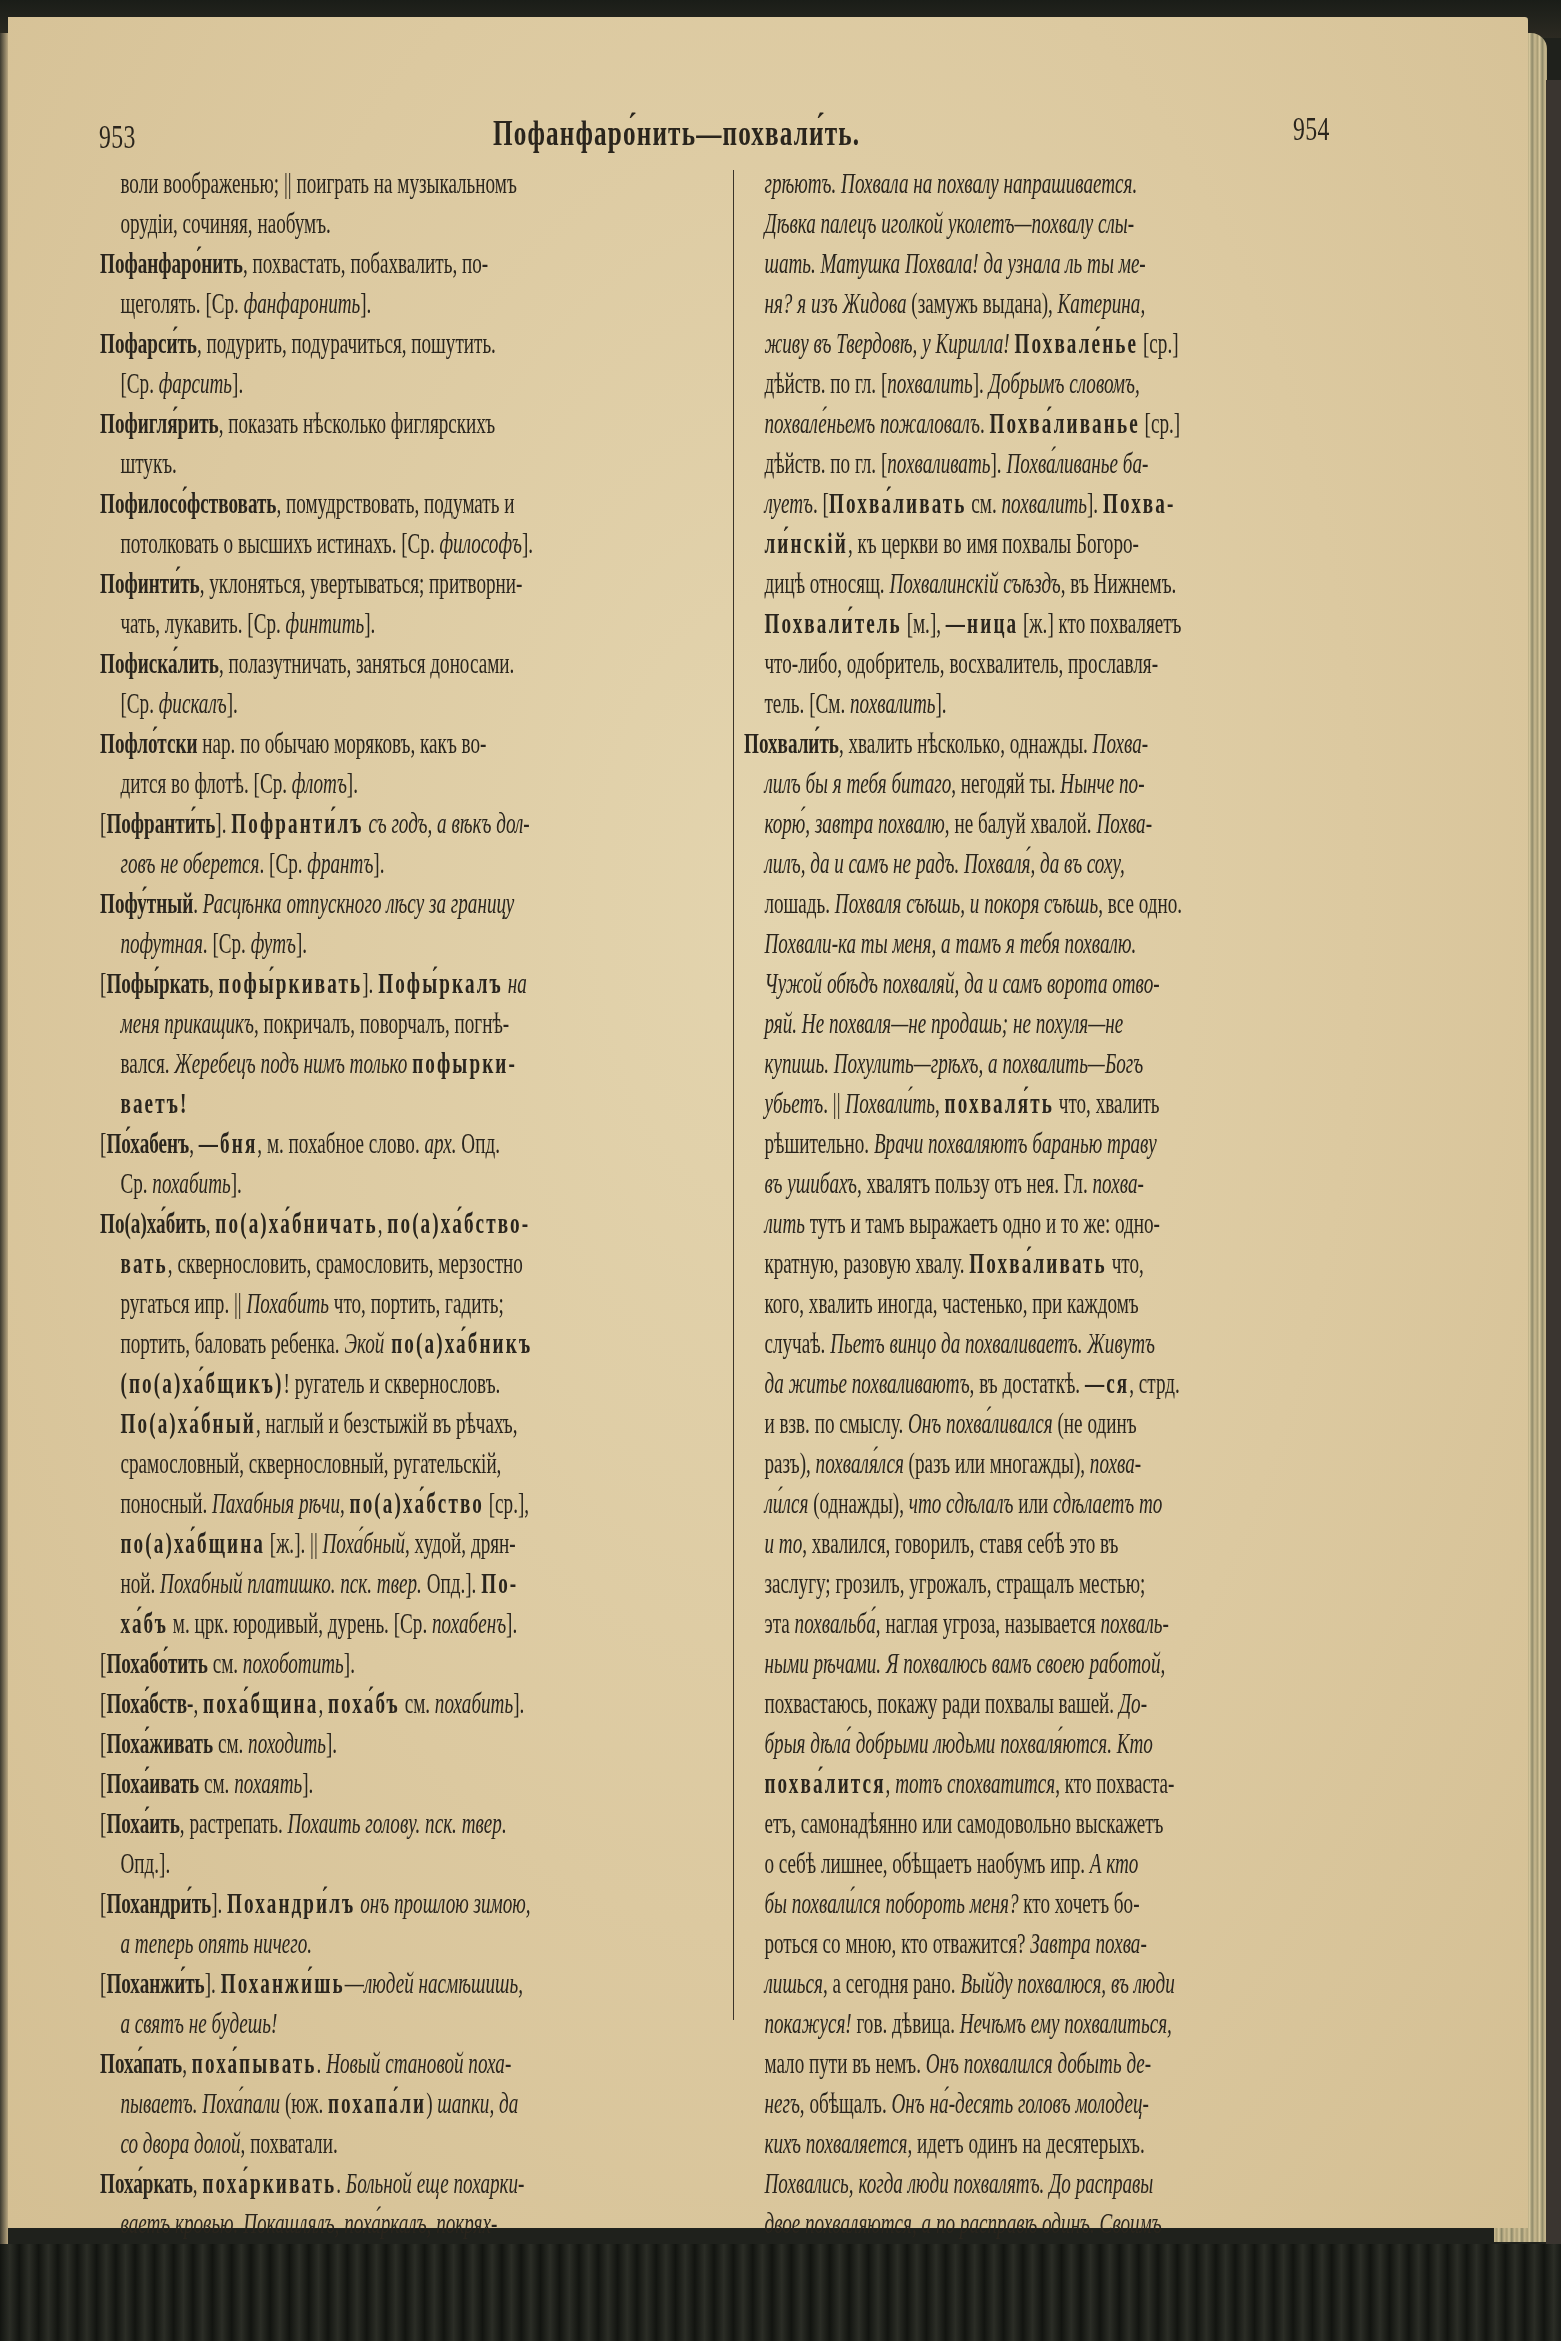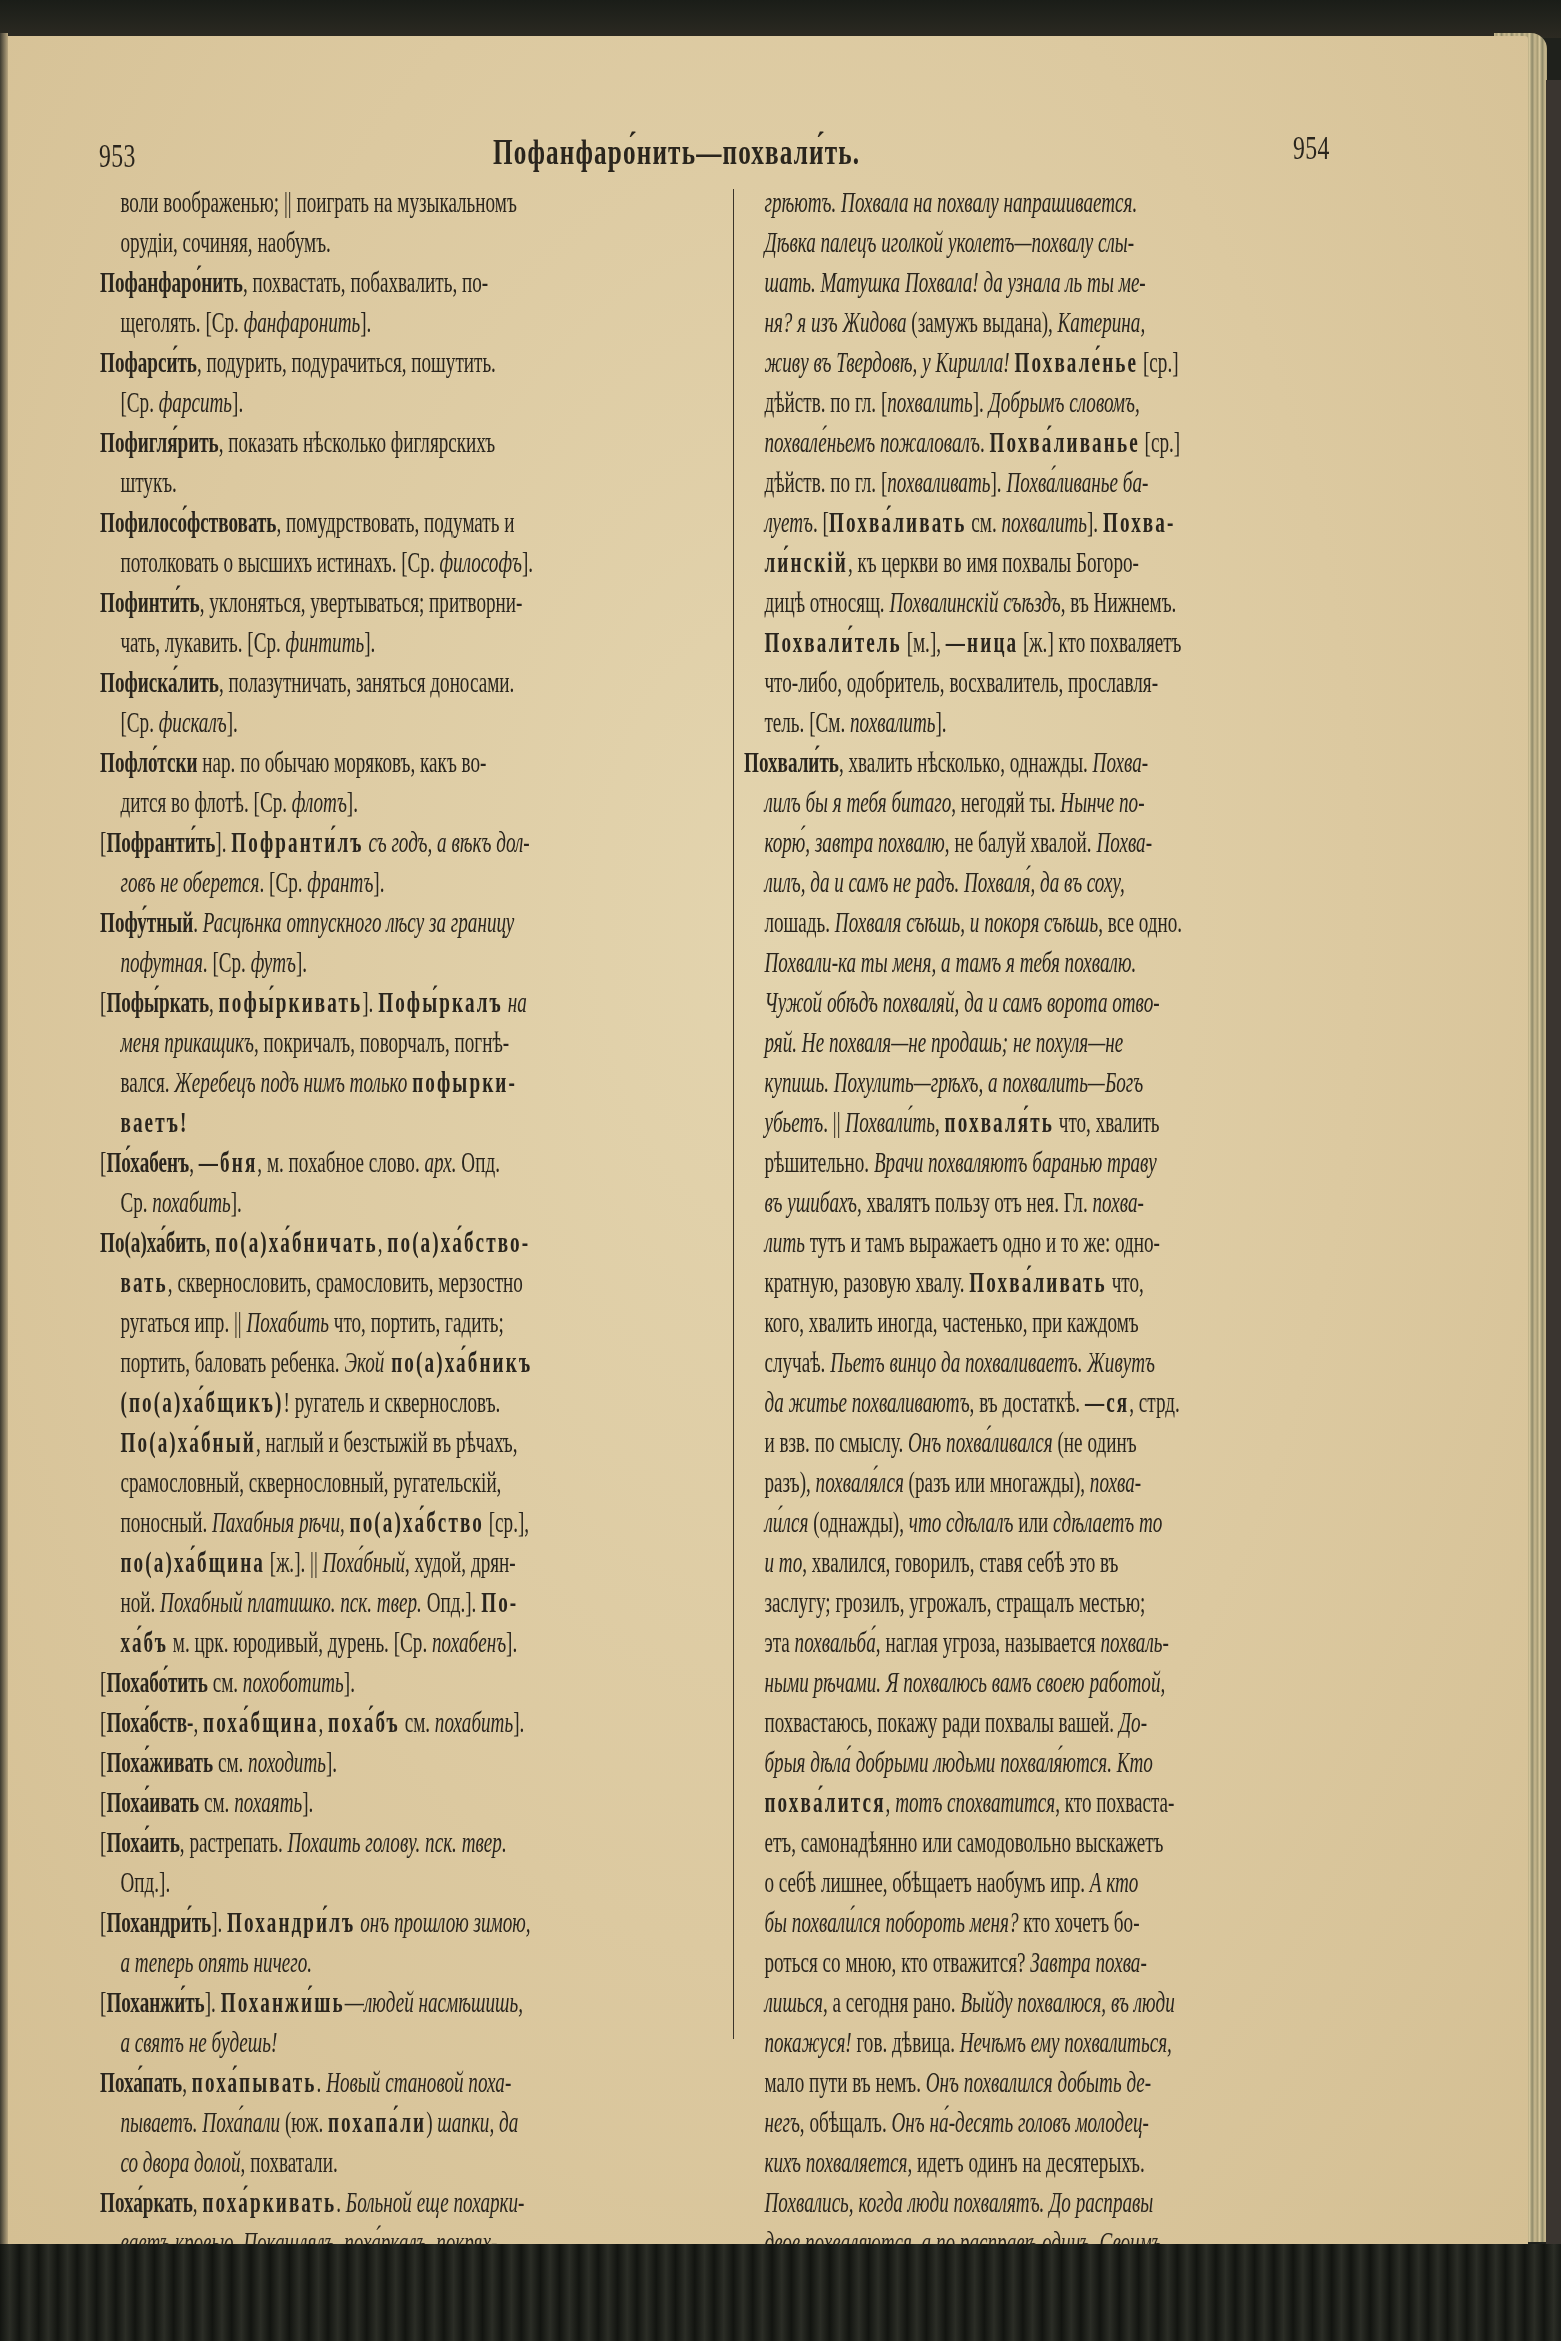--- a/index.html
+++ b/index.html
@@ -16,21 +16,21 @@
       repeating-linear-gradient(90deg, #121410 0px, #2b2d26 9.7px, #121410 19.3px),
       #1c1e19; }
   .page-edges { position: absolute; left: 1494px; top: 33px; width: 53px; height: 2209px;
     background: repeating-linear-gradient(90deg, #c9b98f 0px, #a89d76 2.7px, #d5c69b 4.8px, #8f8a6a 7.5px, #c7b88e 10.2px);
     border-top-right-radius: 16px; }
   .page-edges-shadow { position: absolute; left: 1546px; top: 80px; width: 15px; height: 2164px;
     background: #3a3530; }
   .left-binding { position: absolute; left: 0; top: 33px; width: 7.5px; height: 2211px;
     background: linear-gradient(90deg, #3d3a2f, #b8a680); }
   .page {
-    position: absolute; left: 7.5px; top: 36px; width: 1520px; height: 2211px;
+    position: absolute; left: 7.5px; top: 17px; width: 1520px; height: 2211px;
     background:
       radial-gradient(ellipse at 50% 40%, #e3d4ae 0%, #dcc9a0 55%, #d4bf93 100%);
     border-top-right-radius: 3.2px;
   }
   .header { position: absolute; left: 0; top: 91px; width: 1486px; height: 48px; }
   .page-num { position: absolute; top: 10.7px; font-size: 33px; letter-spacing: 0.5px;
     font-family: "Liberation Serif", serif; transform: scaleX(0.72); transform-origin: left top; }
   .page-num.left { left: 91px; }
   .page-num.right { left: 1285px; top: 3.2px; }
   .running-title { position: absolute; left: 485px; top: 6.4px; font-size: 35px; font-weight: bold;

